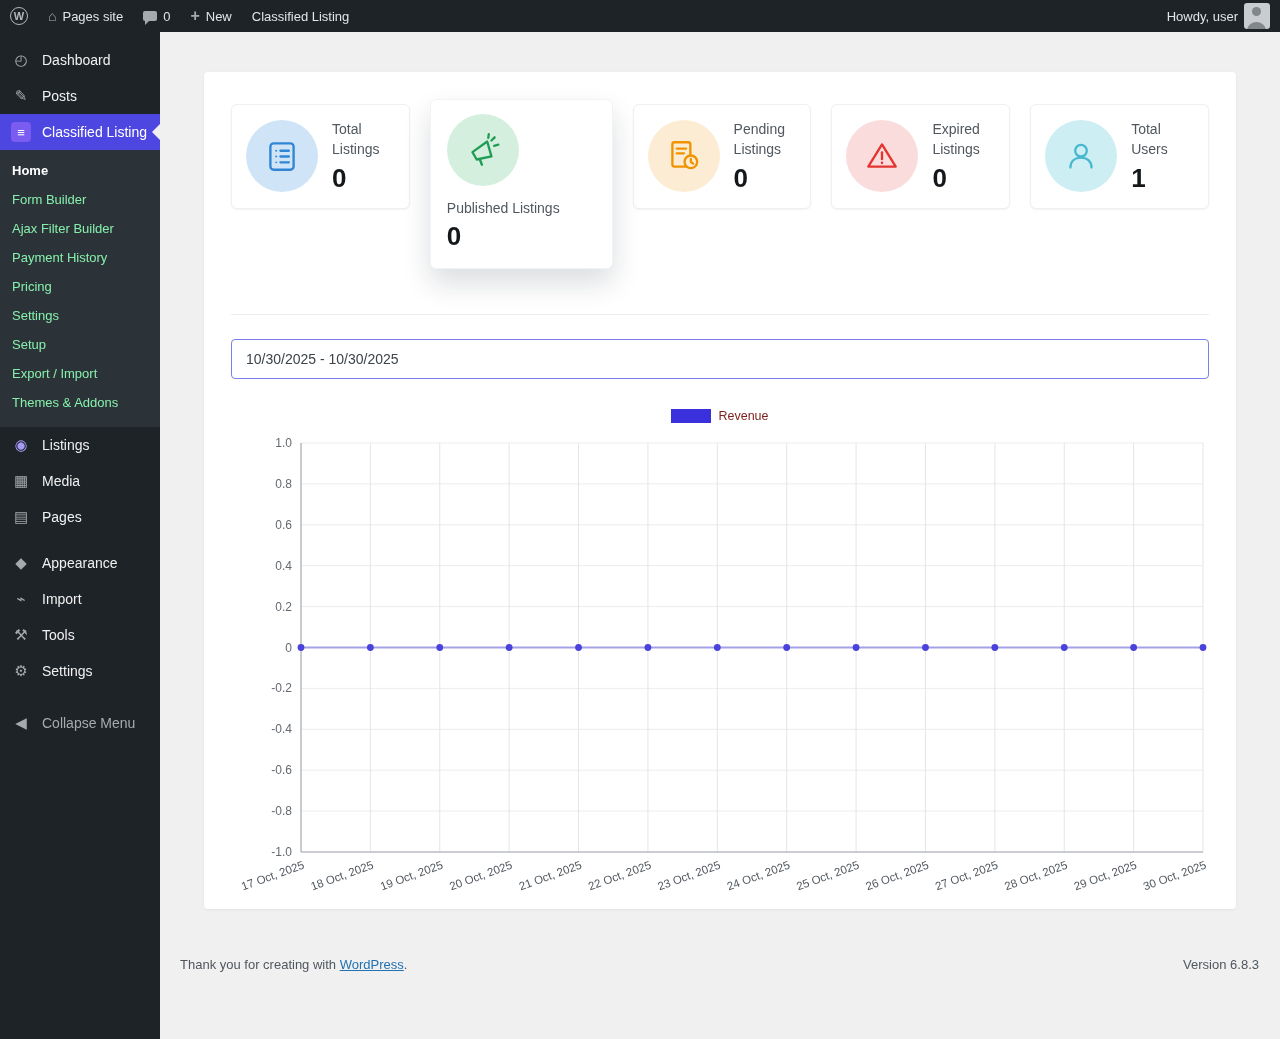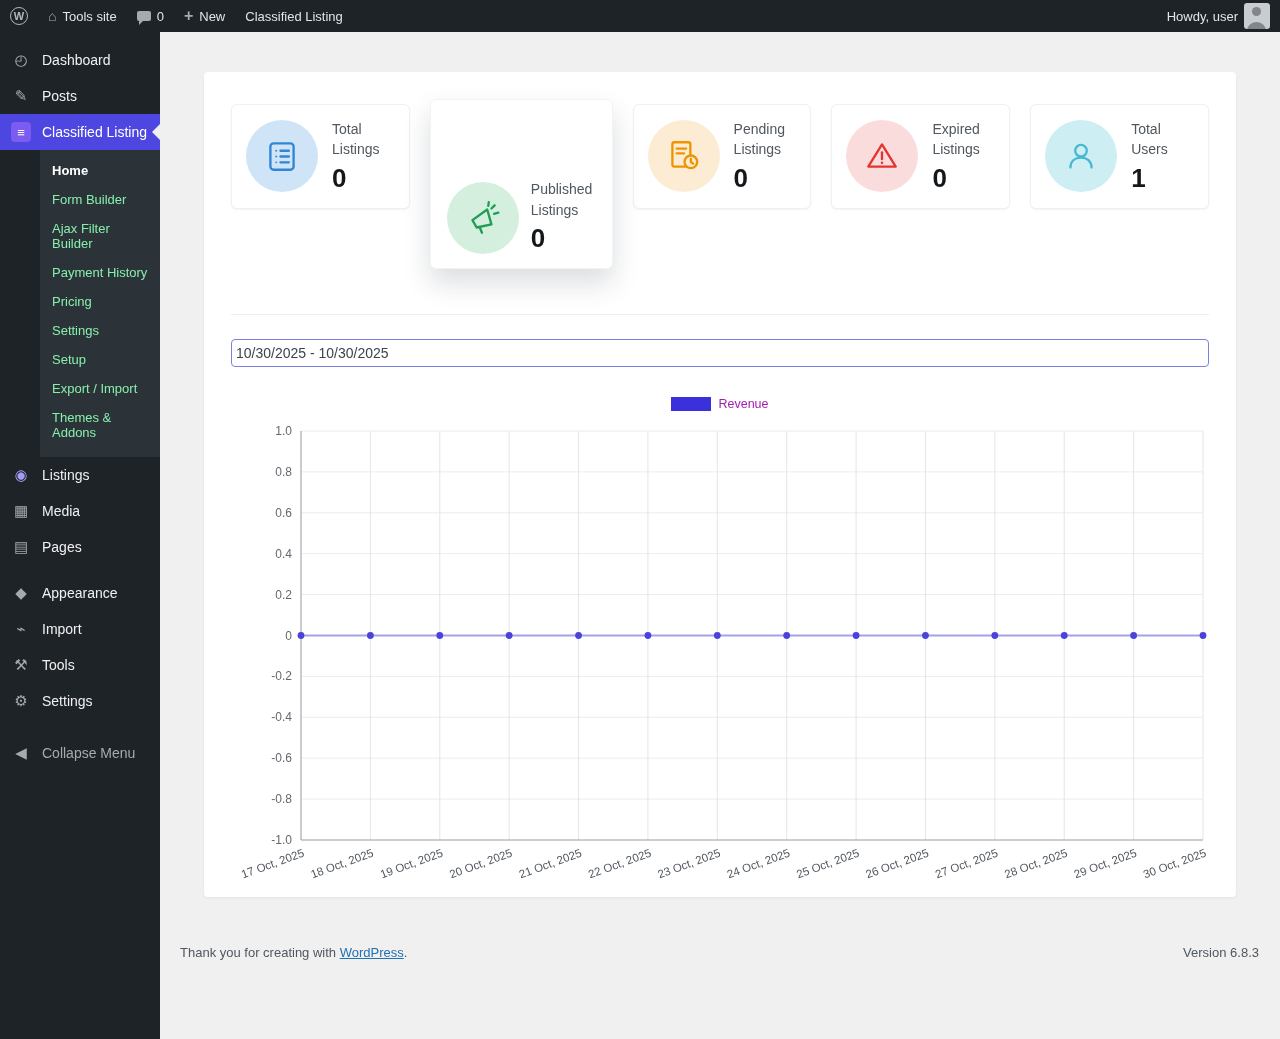--- a/index.html
+++ b/index.html
@@ -28,65 +28,65 @@
   
   .menu-item { position: relative; display: flex; align-items: center; gap: 10px; padding: 8px 8px 8px 10px; font-size: 14px; color: #f0f0f1; text-decoration: none; cursor: pointer; min-height: 36px; }
   .mi-icon { width: 22px; text-align: center; font-size: 15px; color: #a7aaad; flex-shrink: 0; display: flex; justify-content: center; }
   .menu-item.active { color: #fff; }
   .menu-item.active .mi-icon { color: #fff; }
   .menu-item.active::after { content: ""; position: absolute; right: 0; top: 50%; margin-top: -8px; border: 8px solid transparent; border-right-color: #f0f0f1; }
   .mi-badge { width: 20px; height: 20px; border-radius: 4px; color: #fff; font-size: 13px; display: flex; align-items: center; justify-content: center; }
   .mini-person { position: relative; width: 14px; height: 14px; display: block; }
   .mini-person .p-head { position: absolute; top: 0; left: 4px; width: 6px; height: 6px; border-radius: 50%; background: #a7aaad; }
   .mini-person .p-body { position: absolute; bottom: 0; left: 1px; width: 12px; height: 7px; border-radius: 6px 6px 0 0; background: #a7aaad; }
-  .submenu { background: #2c3338; padding: 6px 0 10px; margin-left: 40px; }
+  .submenu { background: #2c3338; padding: 6px 0 10px; }
   .submenu-item { display: block; padding: 7px 12px 7px 12px; font-size: 13px; color: #86efac; text-decoration: none; cursor: pointer; }
   .submenu-item.current { color: #fff; font-weight: bold; }
   .menu-gap { height: 10px; }
   .collapse-item { margin-top: 16px; color: #a7aaad; }
   .collapse-item .mi-label { color: #a7aaad; }
 
   
   .panel { background: #fff; border-radius: 4px; margin: 40px 44px 0 44px; padding: 32px 27px 2px 27px; box-shadow: 0 1px 3px rgba(0,0,0,0.06); }
   .stats-row { display: flex; gap: 20px; align-items: flex-start; }
   .stat-card { flex: 1; background: #fff; border: 1px solid #eef0f2; border-radius: 6px; box-shadow: 0 1px 2px rgba(16,24,40,0.05); padding: 14px; display: flex; align-items: center; gap: 14px; min-height: 100px; }
-  .stat-card.raised { flex-direction: row; align-items: flex-end; gap: 12px; padding: 14px 16px; transform: translateY(-5px); box-shadow: 0 14px 28px rgba(16,24,40,0.15); border-color: #f2f3f5; min-height: 170px; }
+  .stat-card.raised { flex-direction: column; align-items: flex-start; gap: 12px; padding: 14px 16px; transform: translateY(-5px); box-shadow: 0 14px 28px rgba(16,24,40,0.15); border-color: #f2f3f5; min-height: 170px; }
   .stat-icon-wrap { width: 72px; height: 72px; border-radius: 50%; flex-shrink: 0; display: flex; align-items: center; justify-content: center; background: var(--wrap-bg); color: var(--ic); }
   .stat-icon-wrap svg { width: 38px; height: 38px; }
   .stat-text { display: flex; flex-direction: column; }
   .stat-label { font-size: 14px; color: #50575e; line-height: 1.45; }
   .stat-value { font-size: 26px; font-weight: bold; color: #15181b; margin-top: 3px; }
   .divider { border-top: 1px solid #ececec; margin: 40px 0 24px; }
   .date-range-title { font-size: 15px; color: #3c434a; margin: 0 0 18px; }
-  .date-input { width: 100%; height: 28px; border: 1px solid var(--input-border, #7b80e8); border-radius: 4px; padding: 0 4px; font-size: 14px; color: #3c434a; font-family: "Liberation Sans", sans-serif; outline: none; background: #fff; }
+  .date-input { width: 100%; height: 40px; border: 1px solid var(--input-border, #7b80e8); border-radius: 4px; padding: 0 14px; font-size: 14px; color: #3c434a; font-family: "Liberation Sans", sans-serif; outline: none; background: #fff; }
   .chart-wrap { margin-top: 30px; }
   .legend { display: flex; justify-content: center; align-items: center; gap: 7px; margin-bottom: 4px; cursor: pointer; }
   .legend-swatch { width: 40px; height: 14px; display: inline-block; }
-  .legend-label { font-size: 12.5px; color: #a21caf; }
+  .legend-label { font-size: 12.5px; color: #7f1d1d; }
   #revenue-chart { display: block; }
 
   
   .footer { display: flex; justify-content: space-between; align-items: baseline; margin: 48px 21px 0 20px; font-size: 13px; color: #50575e; }
   .footer-left { }
   .footer-left a { color: var(--link-color, #2271b1); text-decoration: underline; cursor: pointer; }
   .footer-right { font-size: 13px; color: #50575e; }
 </style>
 </head>
 <body>
 
 <div class="screen">
 
   <div class="admin-bar">
     <div class="ab-group">
       <a class="ab-item">
         <span class="wp-logo-circle">W</span>
       </a>
       <a class="ab-item">
         <span class="ab-glyph">⌂</span>
-        <span>Tools site</span>
+        <span>Pages site</span>
       </a>
       <a class="ab-item">
         <span class="bubble"></span>
         <span>0</span>
       </a>
       <a class="ab-item">
         <span class="ab-plus">+</span>
         <span>New</span>
       </a>
       <a class="ab-item">

